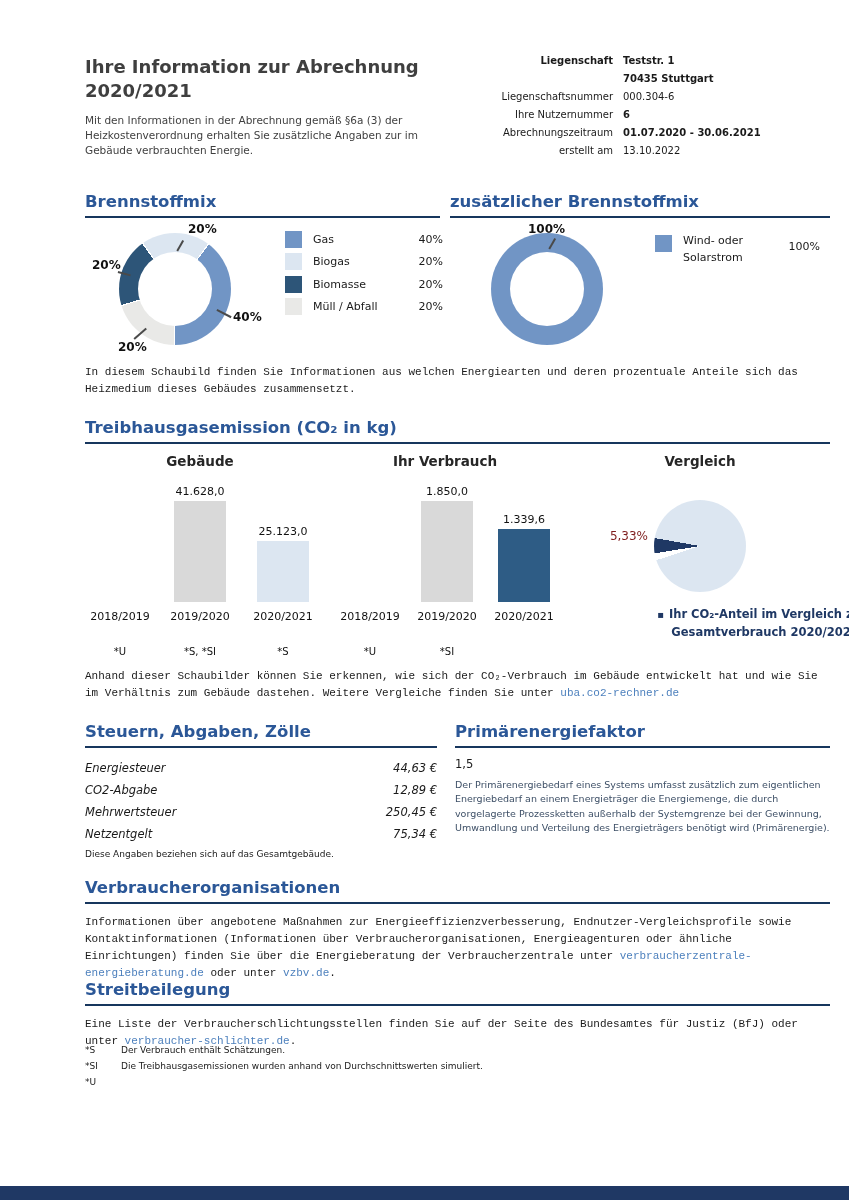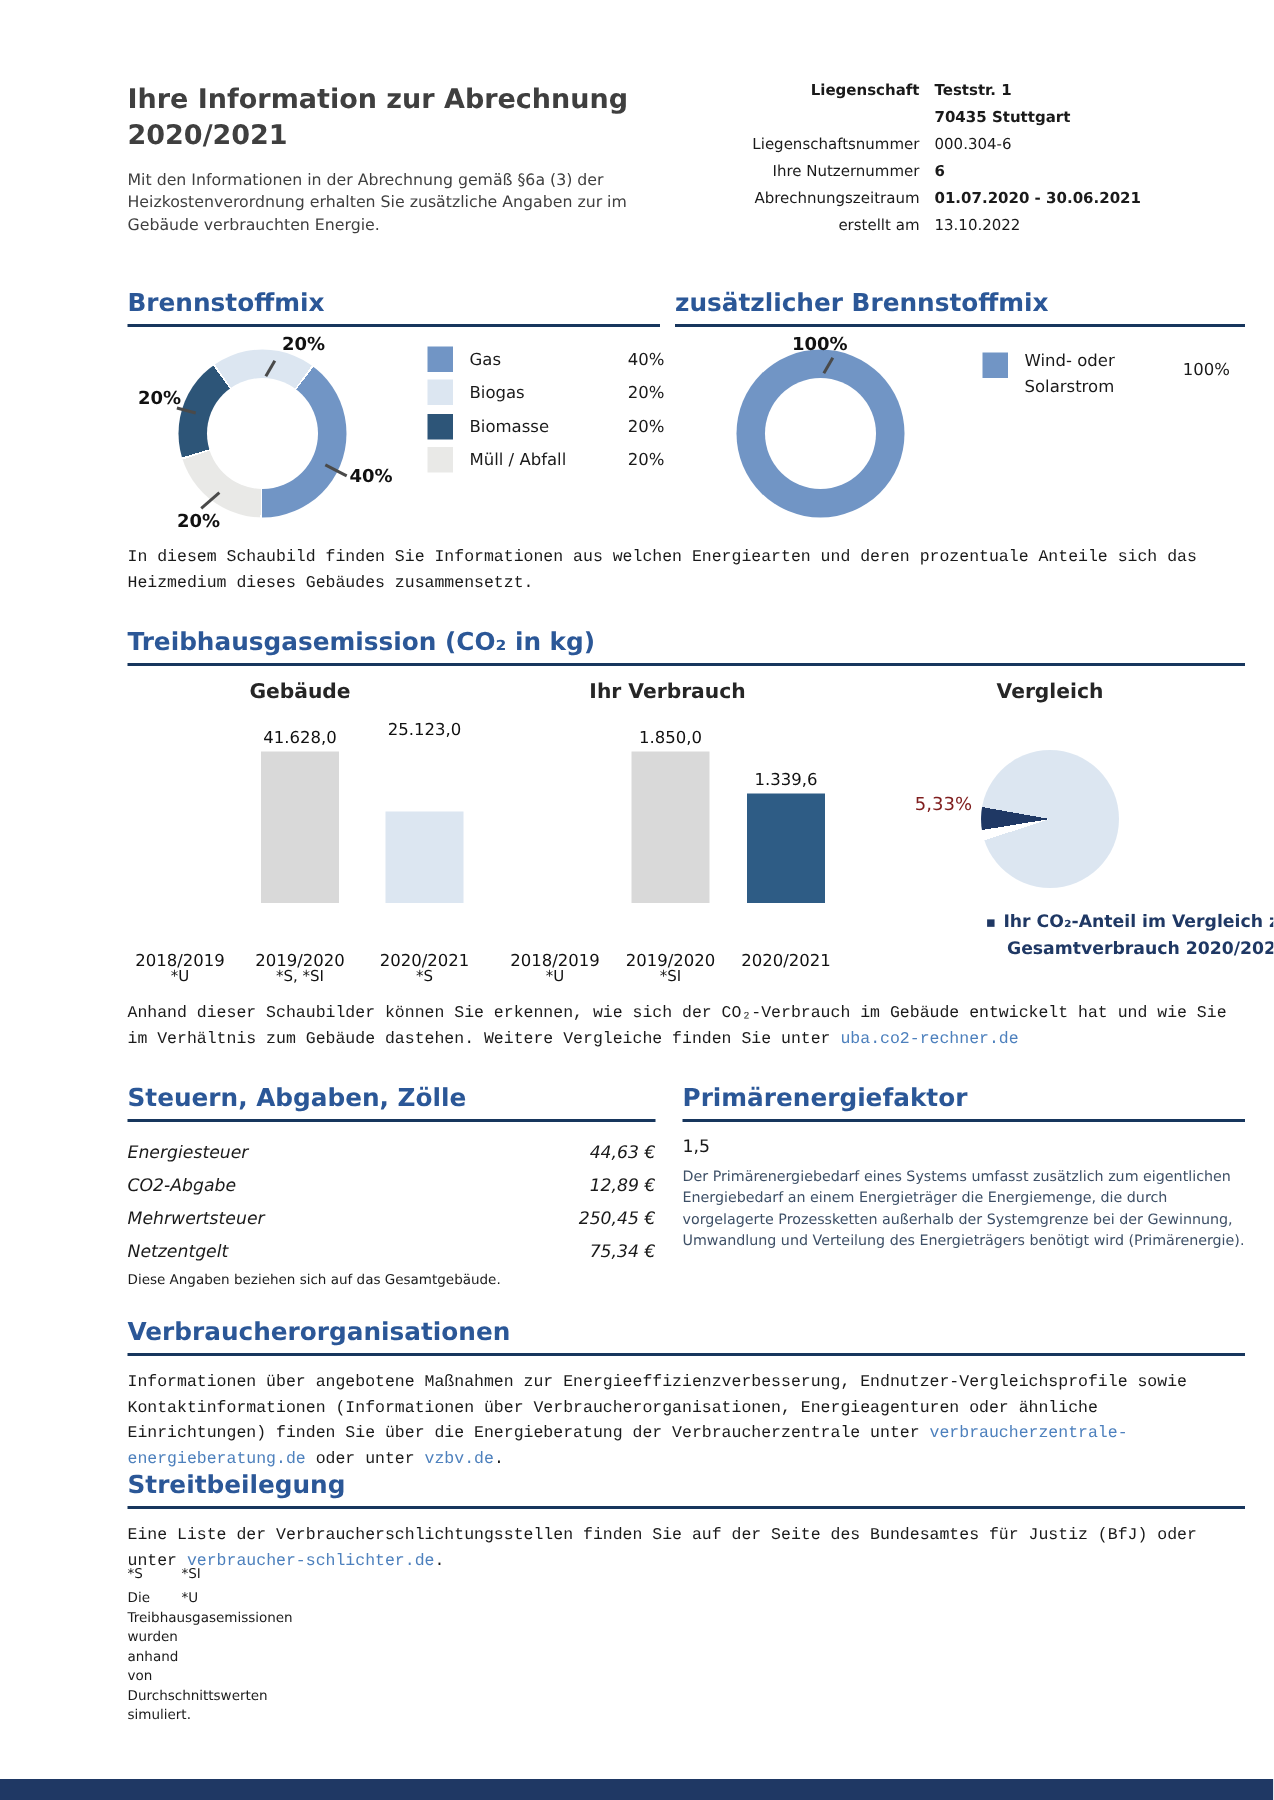--- a/index.html
+++ b/index.html
@@ -25,21 +25,21 @@
   .legend-row{display:flex;align-items:center;height:22.5px;}
   .sw{width:17px;height:17px;margin-right:11px;flex:none;}
   .legend-label{font-size:11px;}
   .legend-val{margin-left:auto;font-size:11px;}
   
   .chart-title{position:absolute;width:160px;text-align:center;font-size:13.5px;font-weight:700;color:#262626;}
   .bar-col{position:absolute;top:30px;height:122px;width:64px;display:flex;flex-direction:column;
            justify-content:flex-end;align-items:center;}
   .bar-val{font-size:11px;color:#111;margin-bottom:3px;white-space:nowrap;}
   .bar{width:52px;}
-  .cat{position:absolute;top:160px;width:80px;text-align:center;font-size:11px;color:#111;white-space:nowrap;margin-top:24px;}
+  .cat{position:absolute;top:160px;width:80px;text-align:center;font-size:11px;color:#111;white-space:nowrap;}
   .fnote{position:absolute;top:196px;width:80px;text-align:center;font-size:10px;color:#111;white-space:nowrap;}
   
   .pie{position:absolute;width:92px;height:92px;border-radius:50%;}
   .pie-callout{position:absolute;font-size:12px;color:#7f1d1d;text-align:right;}
   .pie-legend{position:absolute;font-size:11.5px;font-weight:700;color:#1f3864;line-height:1.55;text-align:center;}
   .pl-bullet{color:#1f3864;font-size:10px;margin-right:5px;}
   
   .tax-row{display:flex;justify-content:space-between;font-size:11.5px;line-height:22px;}
   .small-note{font-size:9px;color:#1a1a1a;margin-top:4px;}
   .pef-val{font-size:11.5px;margin-top:9px;}
@@ -140,21 +140,21 @@
     <div class="chart-title" style="left:535px;top:3px;">Vergleich</div>
 
     <div class="bar-col" style="left:3px;">
       <div class="bar-val"></div>
 
     </div>
     <div class="bar-col" style="left:83px;">
       <div class="bar-val">41.628,0</div>
       <div class="bar" style="height: 101px; background: rgb(217, 217, 217);"></div>
     </div>
-    <div class="bar-col" style="left:166px;justify-content:space-between;">
+    <div class="bar-col" style="left:166px;">
       <div class="bar-val">25.123,0</div>
       <div class="bar" style="height: 61px; background: rgb(220, 230, 241);"></div>
     </div>
 
     <div class="bar-col" style="left:253px;">
       <div class="bar-val"></div>
 
     </div>
     <div class="bar-col" style="left:330px;">
       <div class="bar-val">1.850,0</div>
@@ -229,19 +229,20 @@
 
   <div class="abs" style="left:85px;top:980px;width:745px;">
     <div class="sec-head">Streitbeilegung</div>
     <div class="p" style="margin-top:10px;">
       <span>Eine Liste der Verbraucherschlichtungsstellen finden Sie auf der Seite des Bundesamtes für Justiz (BfJ) oder unter </span><span class="link">verbraucher-schlichter.de</span><span>.</span>
     </div>
   </div>
 
   <div class="abs fn-grid" style="left:85px;top:1044px;width:745px;">
     <div>*S</div>
+    <div>Der Verbrauch enthält Schätzungen.</div>
     <div>*SI</div>
     <div>Die Treibhausgasemissionen wurden anhand von Durchschnittswerten simuliert.</div>
     <div>*U</div>
   </div>
 
   <div class="footer-bar"></div>
 </div>
 
 </body></html>

